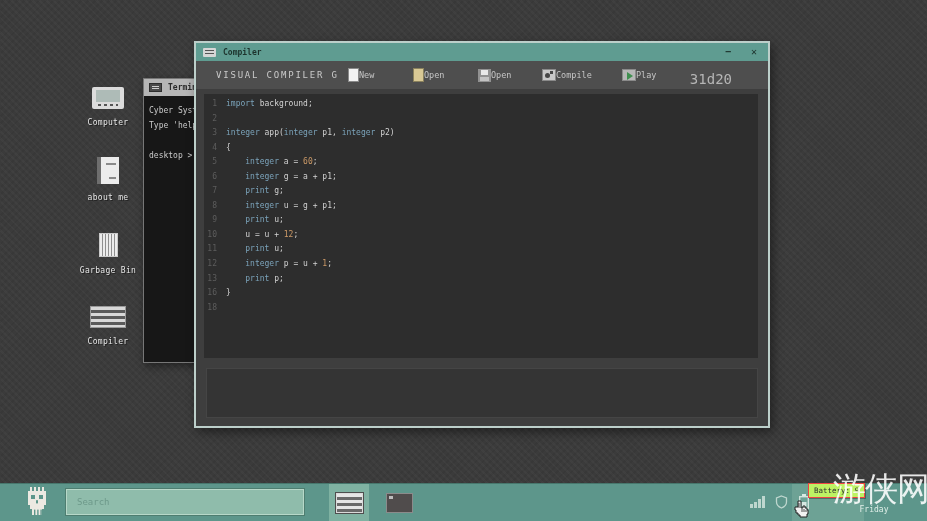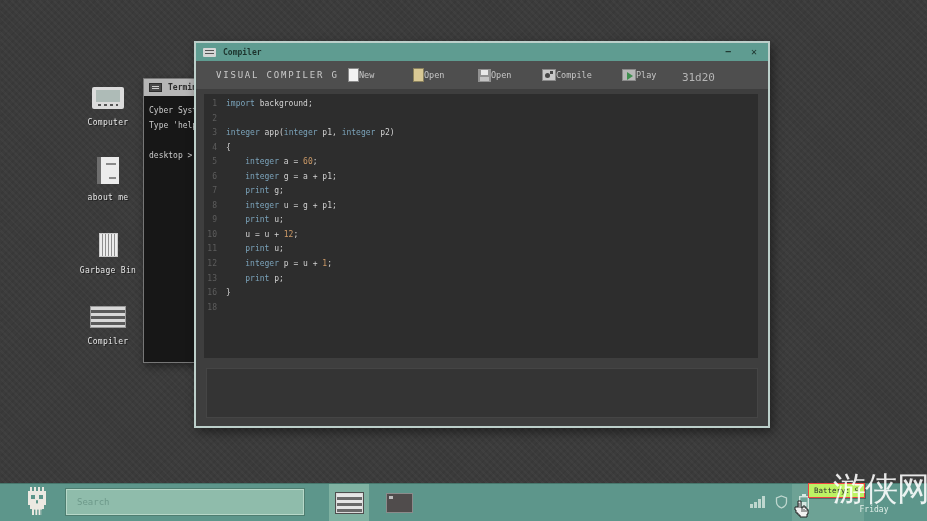--- a/index.html
+++ b/index.html
@@ -68,21 +68,21 @@
   .tb-icon-open{ width:11px; height:14px; background:#d9c995; border:1px solid #8a815d; }
   .tb-icon-save{ width:13px; height:13px; background:#919191; }
   .tb-icon-save::before{ content:""; position:absolute; left:3px; top:1px; width:7px; height:5px; background:#e8e8e8; }
   .tb-icon-save::after{ content:""; position:absolute; left:2px; bottom:1px; width:9px; height:4px; background:#c2c2c2; }
   .tb-icon-compile{ width:14px; height:12px; background:#c9c9c9; border:1px solid #8a8a8a; }
   .tb-icon-compile::before{ content:""; position:absolute; left:2px; bottom:2px; width:5px; height:5px; background:#474747; border-radius:50%; }
   .tb-icon-compile::after{ content:""; position:absolute; right:2px; top:1px; width:3px; height:3px; background:#474747; }
   .tb-icon-play{ width:14px; height:12px; background:#b7b7b7; border:1px solid #8a8a8a; }
   .tb-icon-play::after{ content:""; position:absolute; left:4px; top:2px; width:0; height:0;
       border-left:6px solid #3f8f4f; border-top:4px solid transparent; border-bottom:4px solid transparent; }
-  .dice-counter{ position:absolute; right:53px; top:10px; font-size:11px; color:#b5b5b5; }
+  .dice-counter{ position:absolute; right:36px; top:10px; font-size:14px; color:#b5b5b5; }
 
   .editor{ position:absolute; left:8px; right:10px; top:51px; height:264px; background:#2d2d2d; padding-top:3px; overflow:hidden; }
   .code-line{ display:flex; height:14.55px; line-height:14.55px; font-size:8px; }
   .ln{ width:22px; text-align:right; padding-right:9px; color:#5d5d5d; flex:none; }
   .code-text{ white-space:pre; }
   .seg-k{ color:#7ba3ba; } .seg-p{ color:#d2d2d2; } .seg-n{ color:#cd9a67; } .seg-c{ color:#ececec; }
 
   .output-panel{ position:absolute; left:10px; right:10px; top:325px; height:50px;
       background:#343434; border:1px solid #454545; }
 

